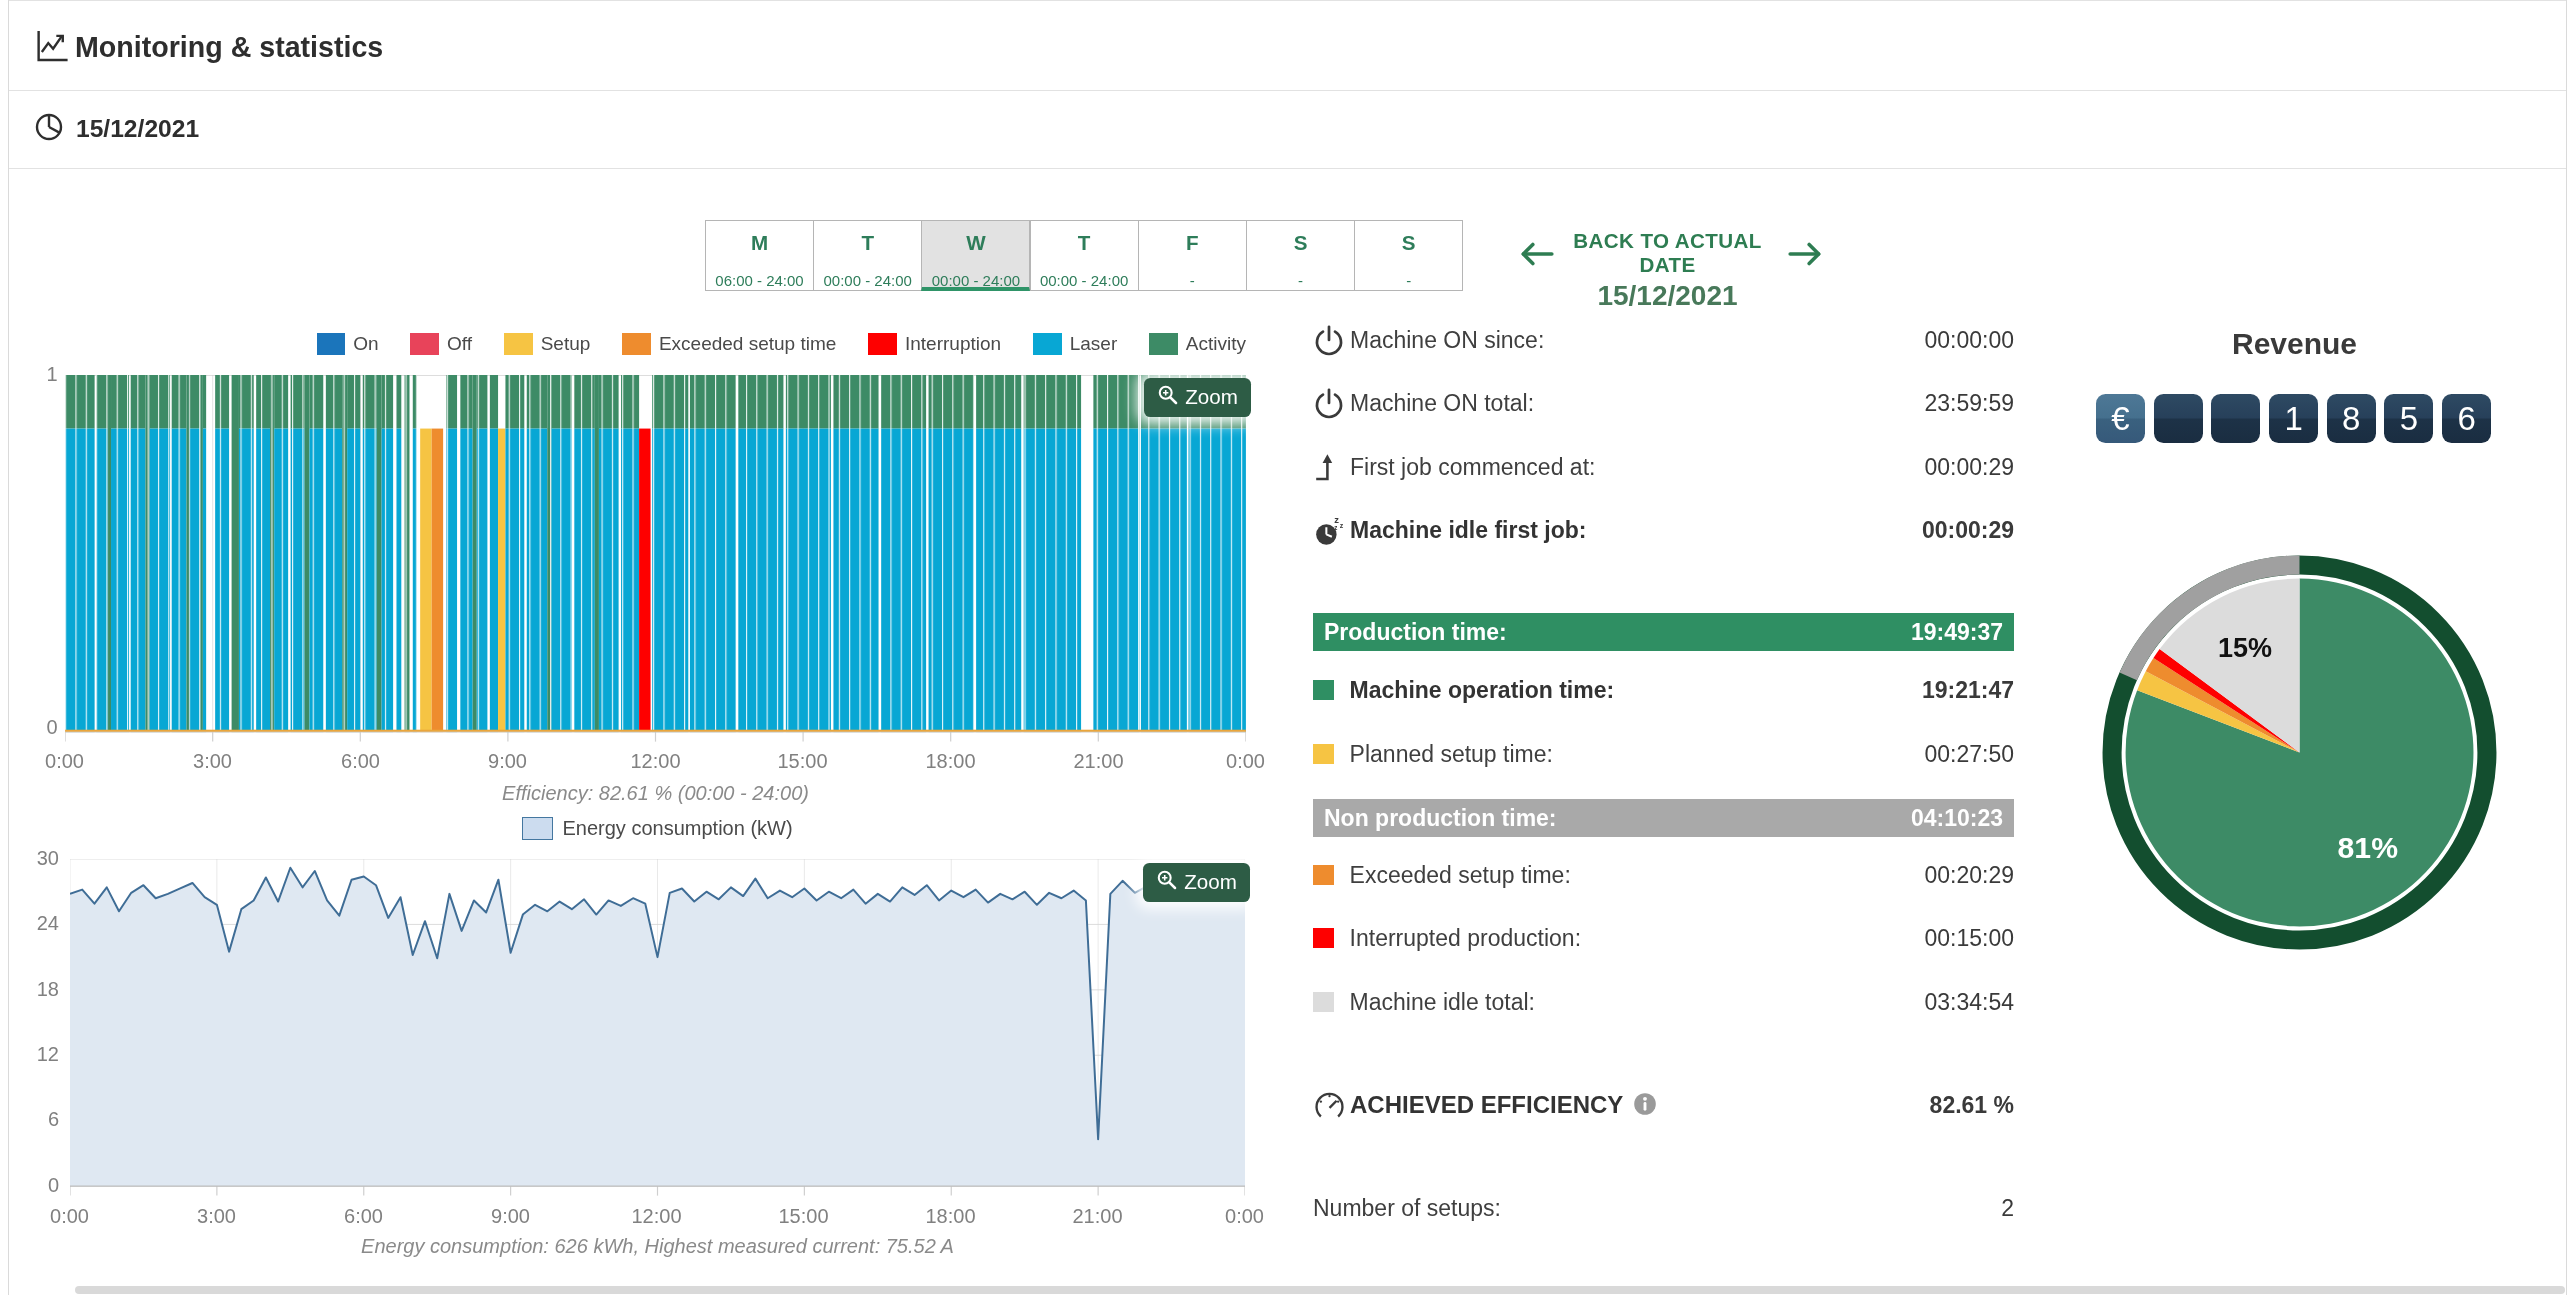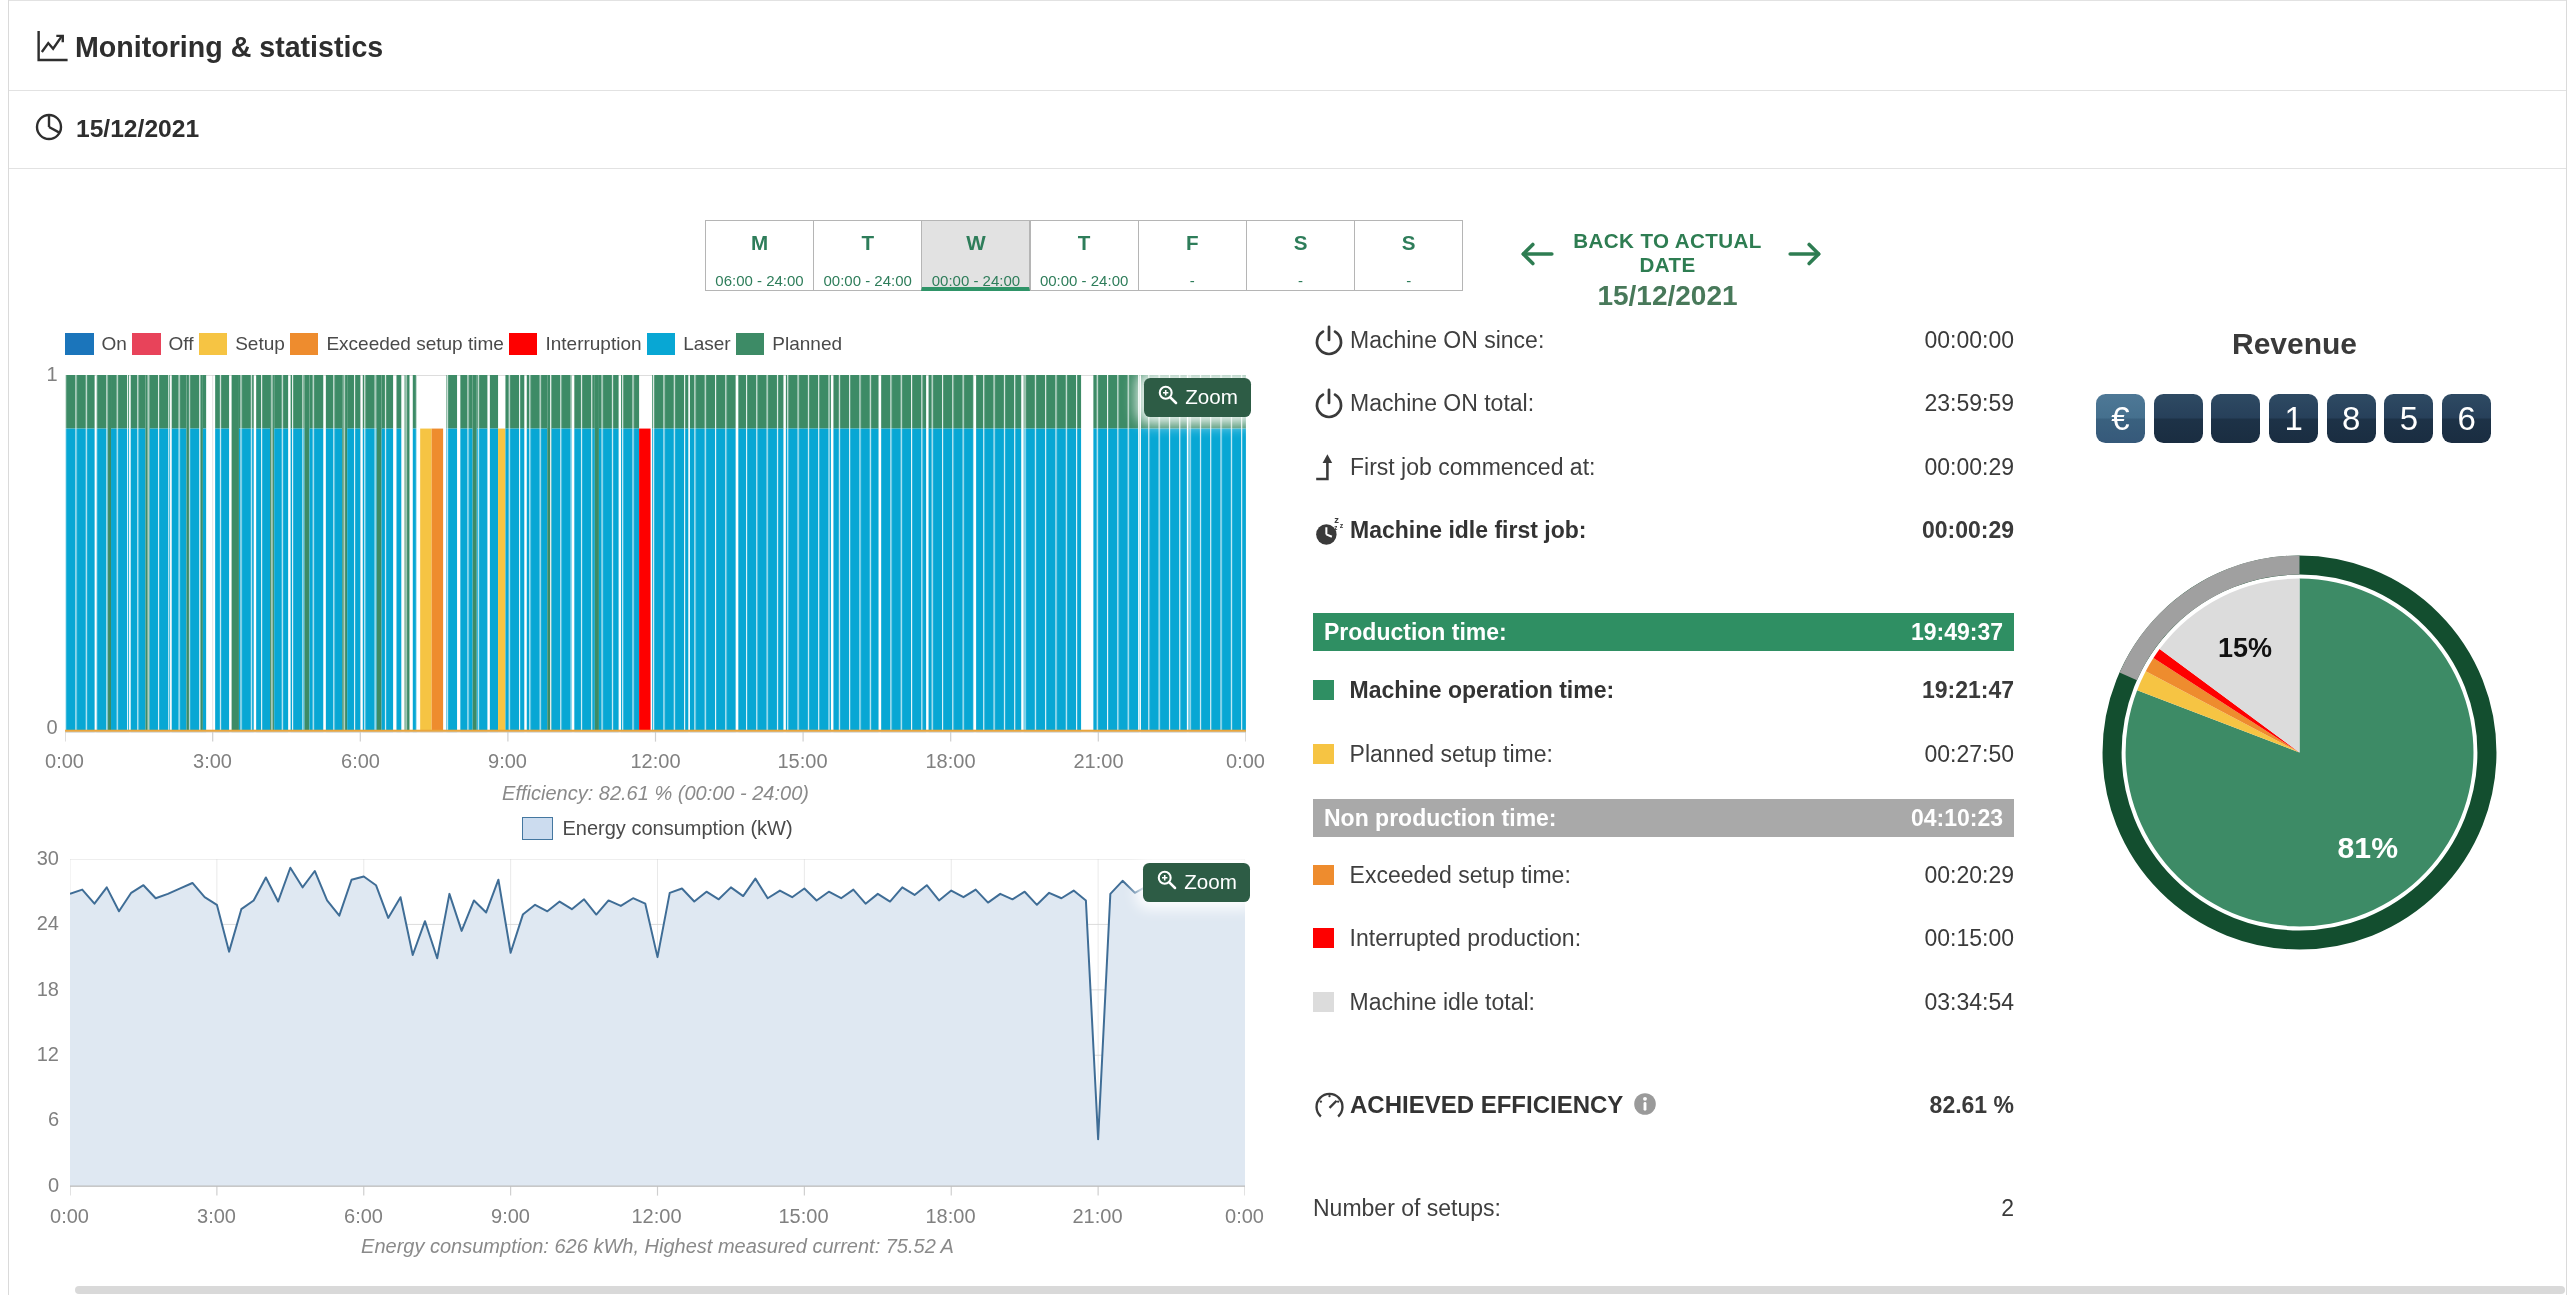--- a/index.html
+++ b/index.html
@@ -24,22 +24,22 @@
   .day .l{font-size:20.6px;font-weight:bold;color:#2e7d5a;margin-top:9.5px;}
   .day .h{font-size:15px;color:#2e7d5a;margin-top:17px;}
 
   
   .navtext{position:absolute;left:1554px;top:229px;width:227px;text-align:center;cursor:pointer;}
   .navtext .b{font-size:20.6px;font-weight:bold;color:#2e7d52;letter-spacing:0.4px;}
   .navtext .d{font-size:28px;font-weight:bold;color:#48795a;margin-top:3.2px;}
   .arrowbtn{position:absolute;cursor:pointer;}
 
   
-  .legend1{position:absolute;left:65px;top:333px;width:1181px;display:flex;justify-content:flex-start;
-           align-items:center;gap:5px;}
+  .legend1{position:absolute;left:65px;top:333px;width:1181px;display:flex;justify-content:flex-end;
+           align-items:center;gap:32px;}
   .legend1 .it{display:flex;align-items:center;gap:8px;}
   .legend1 .sw{width:28.6px;height:22px;}
   .legend1 .lb{font-size:19px;color:#4a4a4a;}
   .legend2{position:absolute;left:70px;top:817px;width:1175px;display:flex;justify-content:center;
            align-items:center;gap:9.5px;}
   .legend2 .sw{width:28.6px;height:20.6px;background:#ccdcef;border:1.6px solid #4477a0;}
   .legend2 .lb{font-size:20px;color:#4a4a4a;}
   .caption{position:absolute;font-size:20px;font-style:italic;color:#8a8a8a;text-align:center;}
   .ylab,.xlab{position:absolute;font-size:20px;color:#808080;}
   .ylab{width:40px;text-align:right;}
@@ -177,21 +177,21 @@
       <div class="it">
         <span class="sw" style="background: rgb(254, 0, 0);"></span>
         <span class="lb">Interruption</span>
       </div>
       <div class="it">
         <span class="sw" style="background: rgb(8, 167, 212);"></span>
         <span class="lb">Laser</span>
       </div>
       <div class="it">
         <span class="sw" style="background: rgb(61, 139, 102);"></span>
-        <span class="lb">Planned</span>
+        <span class="lb">Activity</span>
       </div>
     </div>
   <div class="ylab" style="left:17.5px;top:363px;">1</div>
   <div class="ylab" style="left:17.5px;top:716px;">0</div>
   <div class="abs" id="plot1" style="left:65px;top:375px;"><svg width="1181" height="369" viewBox="0 0 1488 465">
         <defs>
           <pattern id="sep" width="13" height="10" patternUnits="userSpaceOnUse">
             <rect width="1.4" height="10" fill="#ffffff" opacity="0.9"></rect>
           </pattern>
         </defs>

